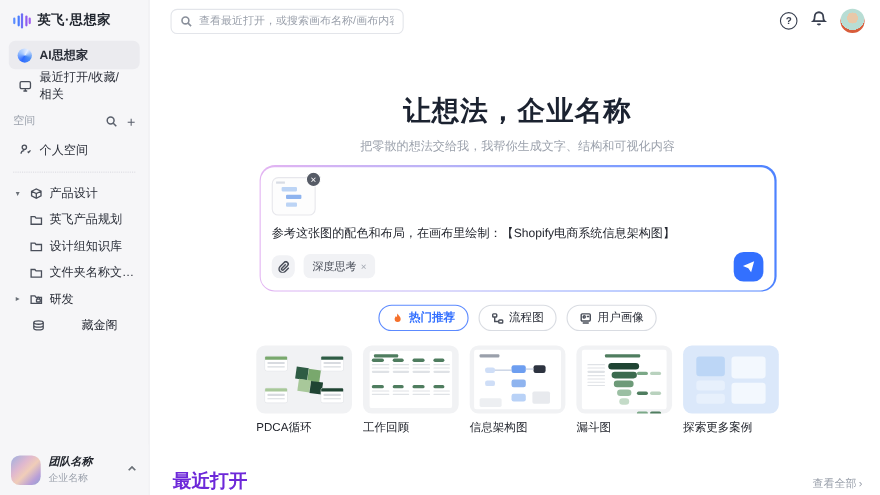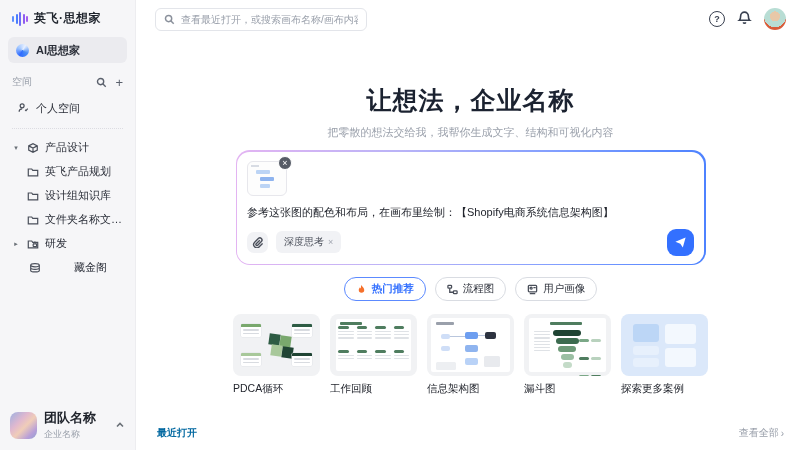--- a/index.html
+++ b/index.html
@@ -36,21 +36,21 @@
   .tw { width:8px; flex:0 0 8px; font-size:7px; color:#6a7077; text-align:center;
     font-family:"DejaVu Sans",sans-serif; }
   .ind1 { margin-left:22px; }
   .ind2 { margin-left:24px;gap:33px; }
   .ellip { white-space:nowrap; overflow:hidden; text-overflow:ellipsis; }
   .team-block { position:absolute; bottom:0; left:0; width:100%; padding:9px 10px;
     display:flex; align-items:center; gap:7px; cursor:pointer; background:#f6f6f8; }
   .team-avatar { width:27px; height:27px; border-radius:8px; flex:0 0 27px;
     background:linear-gradient(135deg,#9db0e0 0%,#e0b8cf 35%,#f0cdb8 55%,#b89fd8 80%,#8f9fd0 100%); }
   .team-meta { flex:1; min-width:0; }
-  .team-name { font-size:13px; font-weight:bold; color:#20242c; }
+  .team-name { font-size:10px; font-weight:bold; color:#20242c;font-style:italic; }
   .team-org { font-size:9px; color:#9aa0ab; margin-top:1px; }
   .chev-up svg { width:10px; height:10px; stroke:#6a7077; fill:none; stroke-width:1.6; }
 
   
   .main { position:absolute; left:141px; top:0; width:659px; height:450px; background:#fff; }
   .topbar { display:flex; align-items:center; height:38px; padding:0 14px; }
   .search-box { display:flex; align-items:center; gap:6px; width:212px; height:23px;
     border:1px solid #e3e5ea; border-radius:6px; padding:0 8px; background:#fff; }
   .search-box svg { width:11px; height:11px; stroke:#8a909b; fill:none; stroke-width:1.6; }
   .search-box input { border:none; outline:none; flex:1; font-size:10px; color:#22262e;
@@ -115,41 +115,50 @@
   .grid8 { position:absolute; left:8px; top:12px; right:8px; bottom:8px; display:grid;
     grid-template-columns:repeat(4,1fr); gap:3px; }
   .grid8 > div { background:#fff; }
   .gpill { height:3px; width:70%; background:#4f7d5f; border-radius:2px; }
   .gl { height:1.2px; background:#dfe2e6; margin-top:2px; border-radius:1px; }
   .bluebox { position:absolute; border-radius:2px; background:#a9c8f5; }
   .funnel-bar { border-radius:4px; margin:2px auto 0; }
   .fpill { width:10px; height:3.5px; border-radius:2px; background:#7ba887; display:inline-block; margin:1px; }
 
   .recent-head { display:flex; align-items:baseline; margin:30px 16px 0 16px; }
-  .recent-title { font-size:10px; font-weight:bold; color:#0369a1; }
+  .recent-title { font-size:17px; font-weight:bold; color:#6d28d9; }
   .view-all { margin-left:auto; font-size:10px; color:#9aa0ab; cursor:pointer; display:flex; align-items:center; gap:2px;}
 </style>
 </head>
 <body>
 
 <div class="sidebar">
   <div class="logo-row">
     <span class="logo-bars">
         <i></i>
         <i></i>
         <i></i>
         <i></i>
         <i></i>
       </span>
     <span class="logo-text">英飞·思想家</span>
   </div>
 
   <div class="nav-item active">
     <span class="ai-orb"></span>
     <span>AI思想家</span>
+  </div>
+  <div class="nav-item">
+    <span class="s-icon">
+      <svg viewBox="0 0 14 14">
+          <rect x="1.5" y="2.5" width="11" height="7.5" rx="1.5"></rect>
+          <path d="M5 12.5h4M7 10v2.5"></path>
+        </svg>
+    </span>
+    <span>最近打开/收藏/相关</span>
   </div>
 
   <div class="section-row">
     <span class="section-label">空间</span>
     <span class="section-icons">
       <svg viewBox="0 0 12 12">
           <circle cx="5" cy="5" r="3.4"></circle>
           <path d="M7.6 7.6L10.6 10.6"></path>
         </svg>
       <span class="plus-glyph">+</span>

